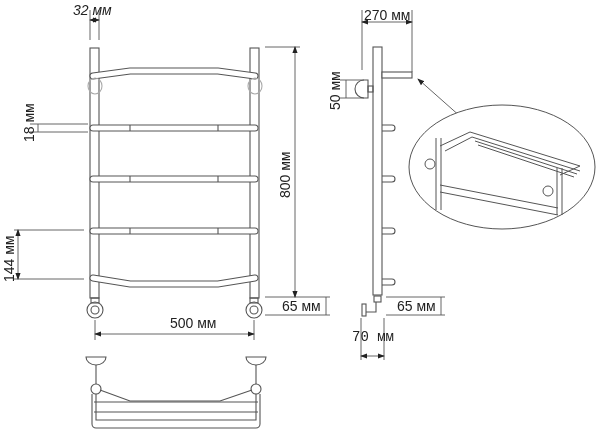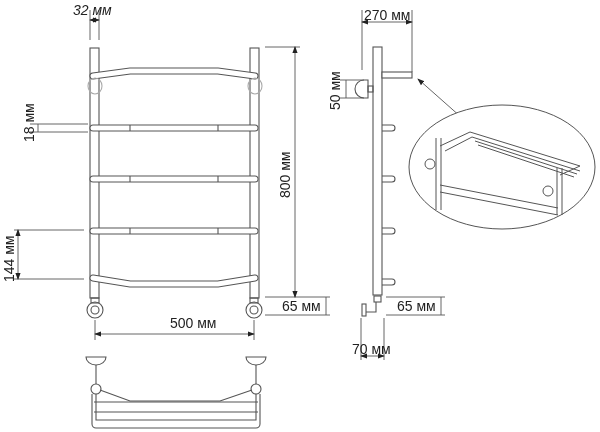--- a/index.html
+++ b/index.html
@@ -133,13 +133,13 @@
 
 <div class="lbl" style="left:73px;top:3px;font-style:italic;">32 мм</div>
 <div class="lbl rot" style="left:22px;top:142px;">18 мм</div>
 <div class="lbl rot" style="left:2px;top:282px;">144 мм</div>
 <div class="lbl rot" style="left:278px;top:198px;">800 мм</div>
 <div class="lbl" style="left:142px;top:316px;margin-left:28px;">500 мм</div>
 <div class="lbl" style="left:282px;top:299px;">65 мм</div>
 <div class="lbl" style="left:364px;top:8px;text-align:right;">270 мм</div>
 <div class="lbl rot" style="left:328px;top:110px;">50 мм</div>
 <div class="lbl" style="left:397px;top:299px;">65 мм</div>
-<div class="lbl" style="left:352px;top:342px;">70 мм</div>
+<div class="lbl" style="left:352px;top:330px;font-family:Liberation Mono, monospace;">70 мм</div>
 
 </body></html>

